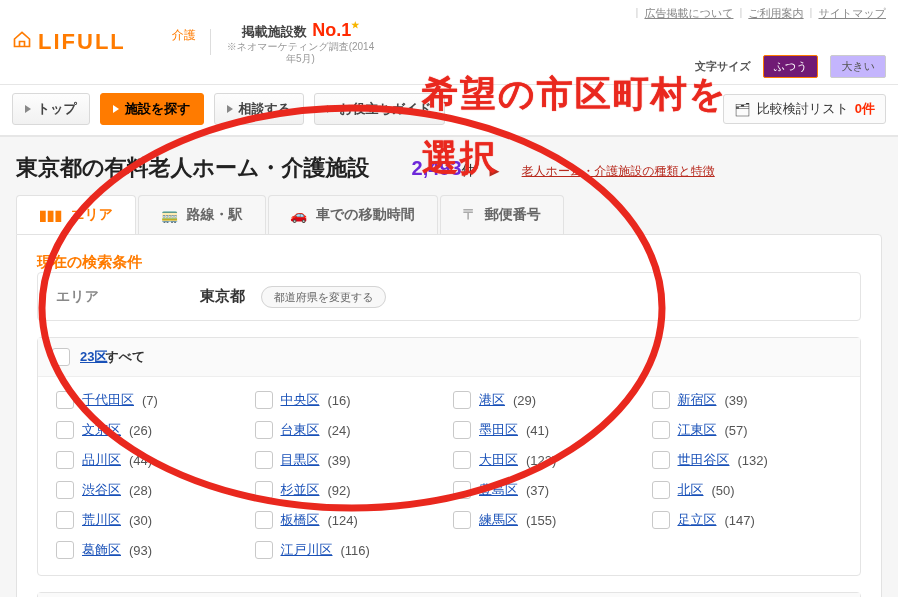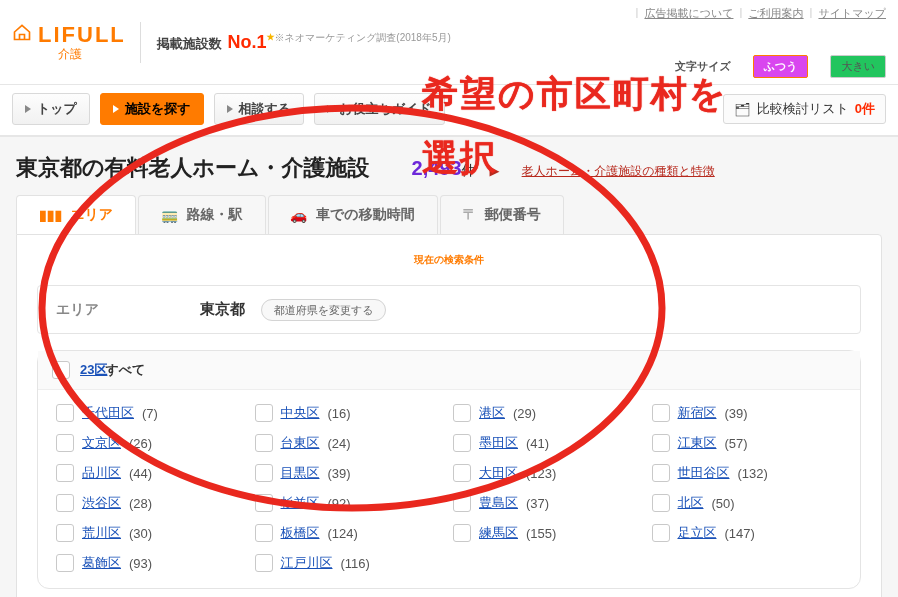--- a/index.html
+++ b/index.html
@@ -2,37 +2,37 @@
 <html><head>
   <meta charset="utf-8">
   <style>
     * { box-sizing: border-box; margin: 0; padding: 0; font-family: "Hiragino Kaku Gothic Pro", Meiryo, sans-serif; }
     body { background: #f6f6f6; font-size: 13px; color: #333; }
     .page { width: 898px; margin: 0 auto; position: relative; }
 
     .topbar { display: flex; align-items: center; padding: 6px 12px; background: #fff; border-bottom: 1px solid #e6e6e6; gap: 16px; }
     .logo { display: flex; align-items: center; gap: 6px; color: #ff7b00; font-weight: bold; letter-spacing: 2px; font-size: 22px; }
     .logo-sub { color: #ff7b00; font-size: 12px; letter-spacing: 0; margin-left: 46px; margin-top: -2px; }
-    .logo-box { display: flex; flex-direction: column; border-right: 1px solid #ddd; padding-right: 14px; justify-content: space-between; }
+    .logo-box { display: flex; flex-direction: row; border-right: 1px solid #ddd; padding-right: 14px; justify-content: space-between; }
     .logo-icon svg { width: 20px; height: 20px; }
-    .ranking { display: flex; flex-direction: row; font-size: 11px; color: #666; }
+    .ranking { display: flex; flex-direction: column; font-size: 11px; color: #666; align-items: center; }
     .ranking-top { color: #444; font-weight: bold; font-size: 13px; }
     .no1 { color: #ff2a00; font-weight: bold; font-size: 18px; margin-left: 2px; }
     .no1-star { color: #f7b500; font-size: 9px; position: relative; top: -8px; }
     .ranking-note { color: #999; font-size: 10px; line-height: 1.2; }
 
     .utilities { margin-left: auto; text-align: right; font-size: 11px; color: #888; }
     .util-links { display: flex; gap: 6px; justify-content: flex-end; margin-bottom: 6px; }
     .util-links a { color: #888; text-decoration: underline; cursor: pointer; }
     .util-sep { color: #ccc; }
-    .fontsz { display: flex; align-items: center; gap: 22px; justify-content: flex-end; margin-top: 34px; }
+    .fontsz { display: flex; align-items: center; gap: 12px; justify-content: flex-end; margin-top: 34px; }
     .fontsz-label { color: #555; font-weight: bold; }
     .chip { border: 1px solid #ccc; padding: 3px 10px; border-radius: 2px; cursor: pointer; font-size: 11px; }
-    .chip.on { background: #d946ef; color: #fff; border-color: #ff7b00; font-weight: bold; }
-    .chip.off { background: #22c55e; color: #555; }
+    .chip.on { background: #701a75; color: #fff; border-color: #ff7b00; }
+    .chip.off { background: #c4b5fd; color: #555; }
 
     .nav { display: flex; align-items: center; padding: 8px 12px 10px; gap: 10px; background: #fff; border-bottom: 2px solid #e6e6e6; }
     .nav-btn { display: inline-flex; align-items: center; gap: 6px; padding: 6px 12px; border: 1px solid #d9d9d9; background: linear-gradient(#fdfdfd,#f1f1f1); border-radius: 3px; font-weight: bold; color: #444; cursor: pointer; font-size: 13px; }
     .nav-btn.orange { background: #ff7b00; border-color: #ff7b00; color: #000000; }
     .nav-right { margin-left: auto; display: flex; align-items: center; gap: 6px; }
     .cmp-btn { border: 1px solid #d9d9d9; background: #fbfbfb; border-radius: 3px; padding: 5px 10px; display: inline-flex; align-items: center; gap: 6px; cursor: pointer; }
     .cmp-count { color: #ff2a00; font-weight: bold; }
 
     .smalltri { width: 0; height: 0; border-top: 4px solid transparent; border-bottom: 4px solid transparent; border-left: 6px solid #888; display: inline-block; }
     .smalltri.white { border-left-color: #fff; }
@@ -44,27 +44,27 @@
     .title-unit { font-size: 14px; color: #222; }
     .title-link { font-size: 12px; color: #b72a1e; text-decoration: underline; cursor: pointer; margin-left: 8px; }
 
     .tabs { display: flex; gap: 2px; }
     .tab { flex: 0 0 auto; border: 1px solid #e2e2e2; border-bottom: none; padding: 10px 22px; background: #f7f7f7; color: #666; border-radius: 4px 4px 0 0; display: flex; align-items: center; gap: 8px; cursor: pointer; font-size: 14px; font-weight: bold; }
     .tab.active { background: #fff; color: #ff7b00; }
     .tab-ic { color: #aaa; display: inline-flex; }
     .tab.active .tab-ic { color: #ff7b00; }
 
     .panel { border: 1px solid #e2e2e2; background: #fff; border-radius: 0 4px 4px 4px; padding: 18px 20px 22px; }
-    .panel-h { color: #ff7b00; font-weight: bold; font-size: 10px; margin-bottom: 18px; text-align: center; }
+    .panel-h { color: #ff7b00; font-weight: bold; font-size: 15px; margin-bottom: 0; }
     .areabox { border: 1px solid #e4e4e4; border-radius: 4px; padding: 14px 18px; display: flex; align-items: center; gap: 44px; }
     .area-label { color: #888; font-weight: bold; font-size: 14px; width: 100px; }
     .area-val { color: #333; font-weight: bold; font-size: 15px; }
     .change-pref { margin-left: 12px; border: 1px solid #d4d4d4; background: #f8f8f8; border-radius: 14px; padding: 4px 12px; font-size: 11px; color: #666; cursor: pointer; }
 
-    .group { border: 1px solid #e4e4e4; border-radius: 12px; margin-top: 16px; padding: 0 0 12px; }
+    .group { border: 1px solid #e4e4e4; border-radius: 4px; margin-top: 16px; padding: 0 0 12px; }
     .group-h { background: #fafafa; border-bottom: 1px solid #eee; padding: 10px 14px; display: flex; align-items: center; gap: 10px; }
     .cb { width: 18px; height: 18px; border: 1px solid #c9c9c9; border-radius: 3px; background: #fff; display: inline-block; cursor: pointer; flex: 0 0 auto; }
     .group-title { color: #1951b8; font-weight: bold; text-decoration: underline; cursor: pointer; }
     .group-tail { color: #333; font-weight: bold; margin-left: -2px; }
 
     .ward-grid { display: grid; grid-template-columns: repeat(4, 1fr); gap: 12px 8px; padding: 14px 18px 4px; }
     .ward { display: flex; align-items: center; gap: 8px; font-size: 13px; }
     .ward a { color: #1951b8; text-decoration: underline; cursor: pointer; }
     .ward .cnt { color: #555; }
 
@@ -88,21 +88,21 @@
         </span>
         <span>LIFULL</span>
       </div>
       <span class="logo-sub">介護</span>
     </div>
     <div class="ranking">
       <div class="ranking-top">
         <span>掲載施設数</span>
         <span class="no1">No.1</span><span class="no1-star">★</span>
       </div>
-      <span class="ranking-note">※ネオマーケティング調査(2018</span>
+      <span class="ranking-note">※ネオマーケティング調査(2014</span>
       <span class="ranking-note">年5月)</span>
     </div>
     <div class="utilities">
       <div class="util-links">
           <span class="util-sep">|</span>
         <a>広告掲載について</a>
           <span class="util-sep">|</span>
         <a>ご利用案内</a>
           <span class="util-sep">|</span>
         <a>サイトマップ</a>

